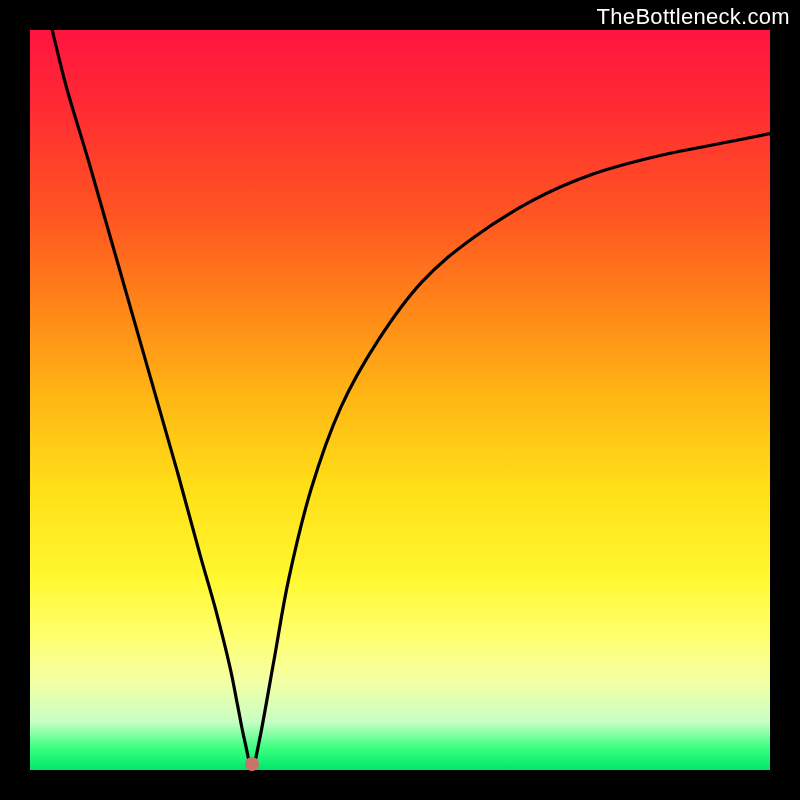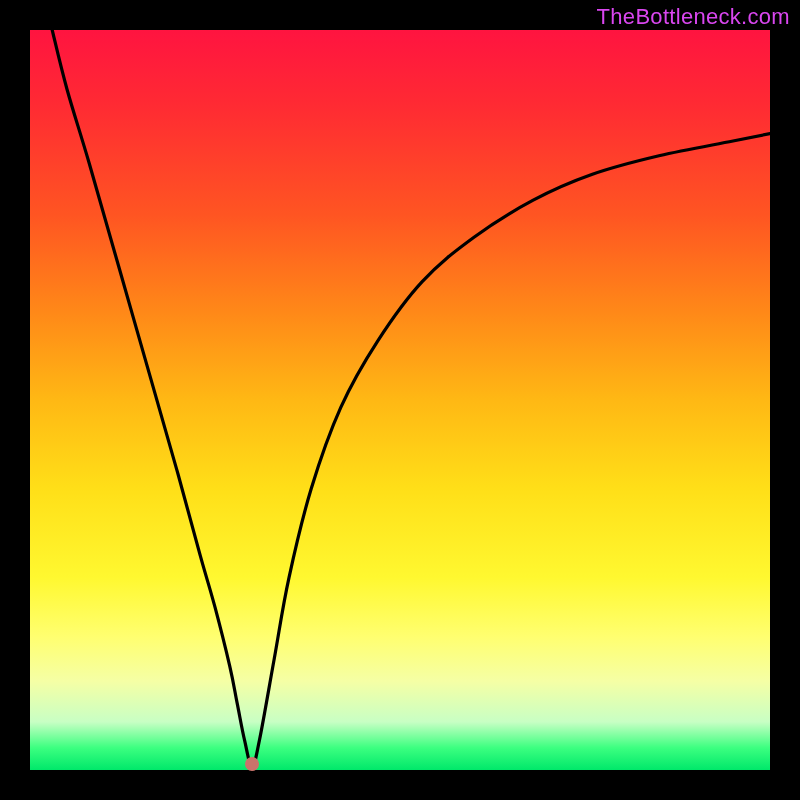--- a/index.html
+++ b/index.html
@@ -8,21 +8,21 @@
     height: 800px;
     background: #000;
     position: relative;
     font-family: Arial, sans-serif;
     overflow: hidden;
   }
   .watermark {
     position: absolute;
     top: 4px;
     right: 10px;
-    color: #d946ef;
+    color: #ffffff;
     font-size: 22px;
     font-weight: 500;
     z-index: 10;
     letter-spacing: 0.3px;
   }
   .plot-area {
     position: absolute;
     left: 30px;
     top: 30px;
     width: 740px;

